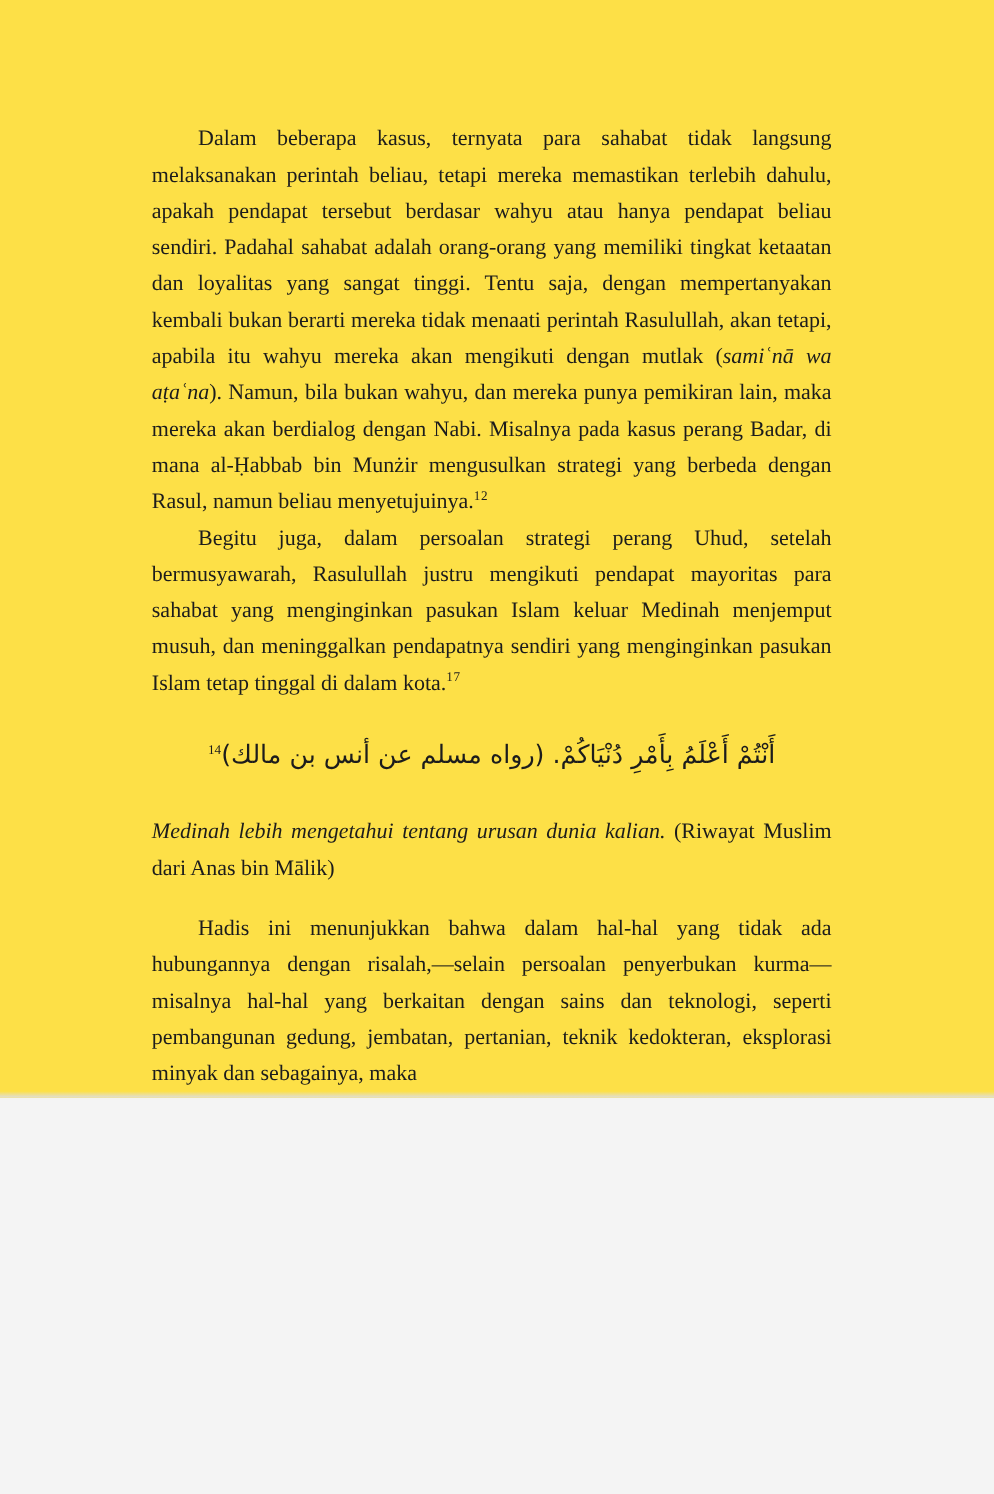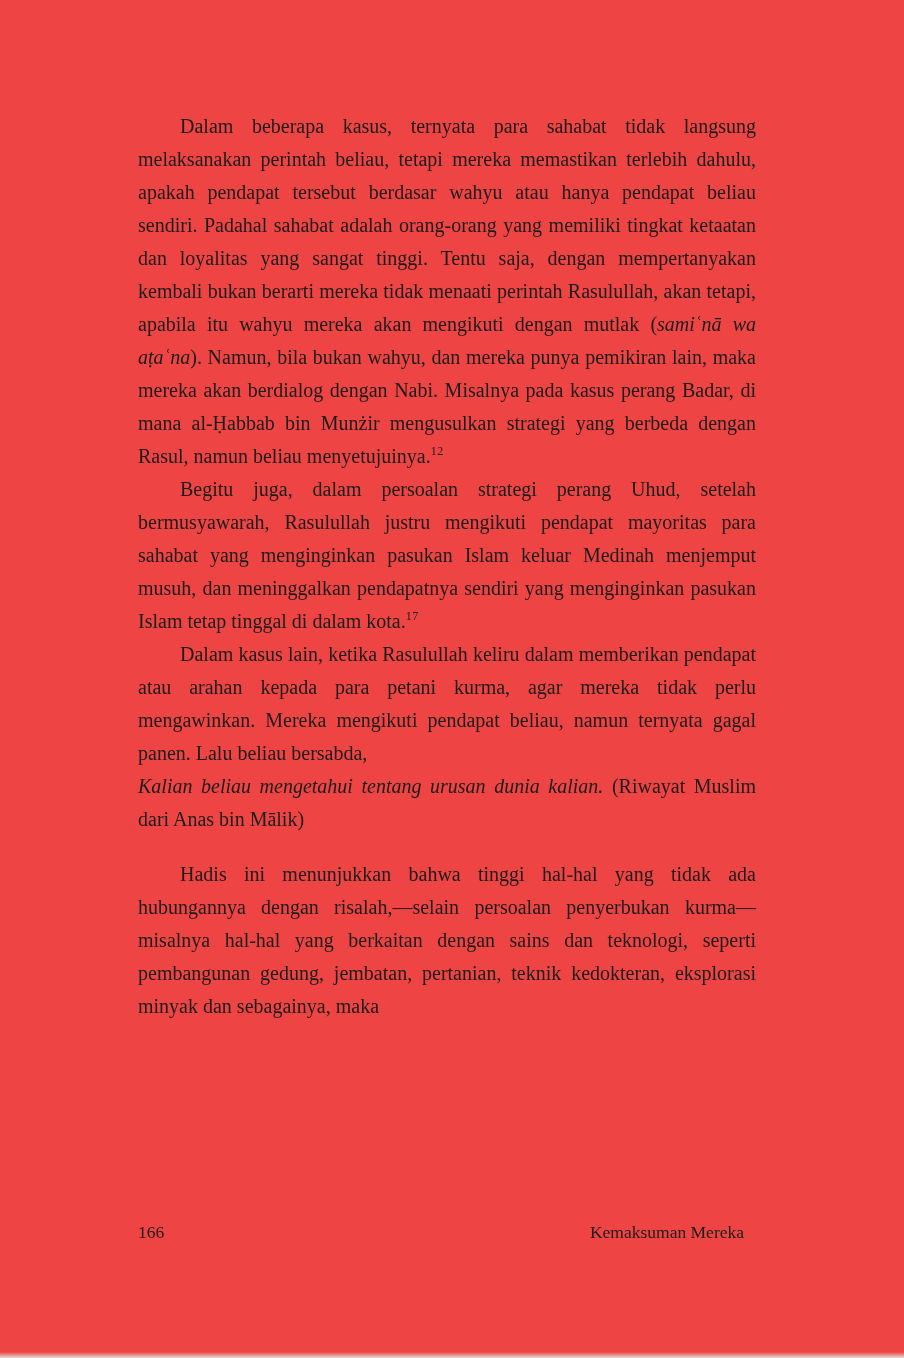--- a/index.html
+++ b/index.html
@@ -6,22 +6,22 @@
   html, body { margin: 0; padding: 0; }
   body {
     width: 904px;
     height: 1358px;
     background: #f4f4f4;
     font-family: "Liberation Serif", serif;
   }
   .page {
     position: relative;
     width: 904px;
-    height: 1358px;
-    background: #ef4444;
+    height: 998px;
+    background: #fde047;
     color: #1c1c1c;
     overflow: hidden;
   }
   .text-block {
     position: absolute;
     left: 138px;
     top: 110px;
     width: 618px;
     font-size: 20px;
     line-height: 33px;
@@ -79,26 +79,26 @@
 <body>
 
 <div class="page">
 
   <main class="text-block">
 
     <p><span>Dalam beberapa kasus, ternyata para sahabat tidak langsung melaksanakan perintah beliau, tetapi mereka memastikan terlebih dahulu, apakah pendapat tersebut berdasar wahyu atau hanya pendapat beliau sendiri. Padahal sahabat adalah orang-orang yang memiliki tingkat ketaatan dan loyalitas yang sangat tinggi. Tentu saja, dengan mempertanyakan kembali bukan berarti mereka tidak menaati perintah Rasulullah, akan tetapi, apabila itu wahyu mereka akan mengikuti dengan mutlak (</span><span class="italic">samiʿnā wa aṭaʿna</span><span>). Namun, bila bukan wahyu, dan mereka punya pemikiran lain, maka mereka akan berdialog dengan Nabi. Misalnya pada kasus perang Badar, di mana al-Ḥabbab bin Munżir mengusulkan strategi yang berbeda dengan Rasul, namun beliau menyetujuinya.</span><sup class="fn">12</sup></p>
 
     <p><span>Begitu juga, dalam persoalan strategi perang Uhud, setelah bermusyawarah, Rasulullah justru mengikuti pendapat mayoritas para sahabat yang menginginkan pasukan Islam keluar Medinah menjemput musuh, dan meninggalkan pendapatnya sendiri yang menginginkan pasukan Islam tetap tinggal di dalam kota.</span><sup class="fn">17</sup></p>
 
-    <p><span>Dalam kasus lain, ketika Rasulullah keliru dalam memberikan pendapat atau arahan kepada para petani kurma, agar mereka tidak perlu mengawinkan. Mereka mengikuti pendapat beliau, namun ternyata gagal panen. Lalu beliau bersabda,</span></p>
 
+    <p class="arabic" dir="rtl"><span>أَنْتُمْ أَعْلَمُ بِأَمْرِ دُنْيَاكُمْ. (رواه مسلم عن أنس بن مالك)</span><sup class="fn">14</sup></p>
 
-    <p class="translation"><span class="italic">Kalian beliau mengetahui tentang urusan dunia kalian.</span><span> (Riwayat Muslim dari Anas bin Mālik)</span></p>
+    <p class="translation"><span class="italic">Medinah lebih mengetahui tentang urusan dunia kalian.</span><span> (Riwayat Muslim dari Anas bin Mālik)</span></p>
 
-    <p><span>Hadis ini menunjukkan bahwa tinggi hal-hal yang tidak ada hubungannya dengan risalah,—selain persoalan penyerbukan kurma—misalnya hal-hal yang berkaitan dengan sains dan teknologi, seperti pembangunan gedung, jembatan, pertanian, teknik kedokteran, eksplorasi minyak dan sebagainya, maka</span></p>
+    <p><span>Hadis ini menunjukkan bahwa dalam hal-hal yang tidak ada hubungannya dengan risalah,—selain persoalan penyerbukan kurma—misalnya hal-hal yang berkaitan dengan sains dan teknologi, seperti pembangunan gedung, jembatan, pertanian, teknik kedokteran, eksplorasi minyak dan sebagainya, maka</span></p>
 
   </main>
 
   <footer class="page-footer">
     <span>166</span>
     <span>Kemaksuman Mereka</span>
   </footer>
 
   <div class="scan-edge"></div>
 

